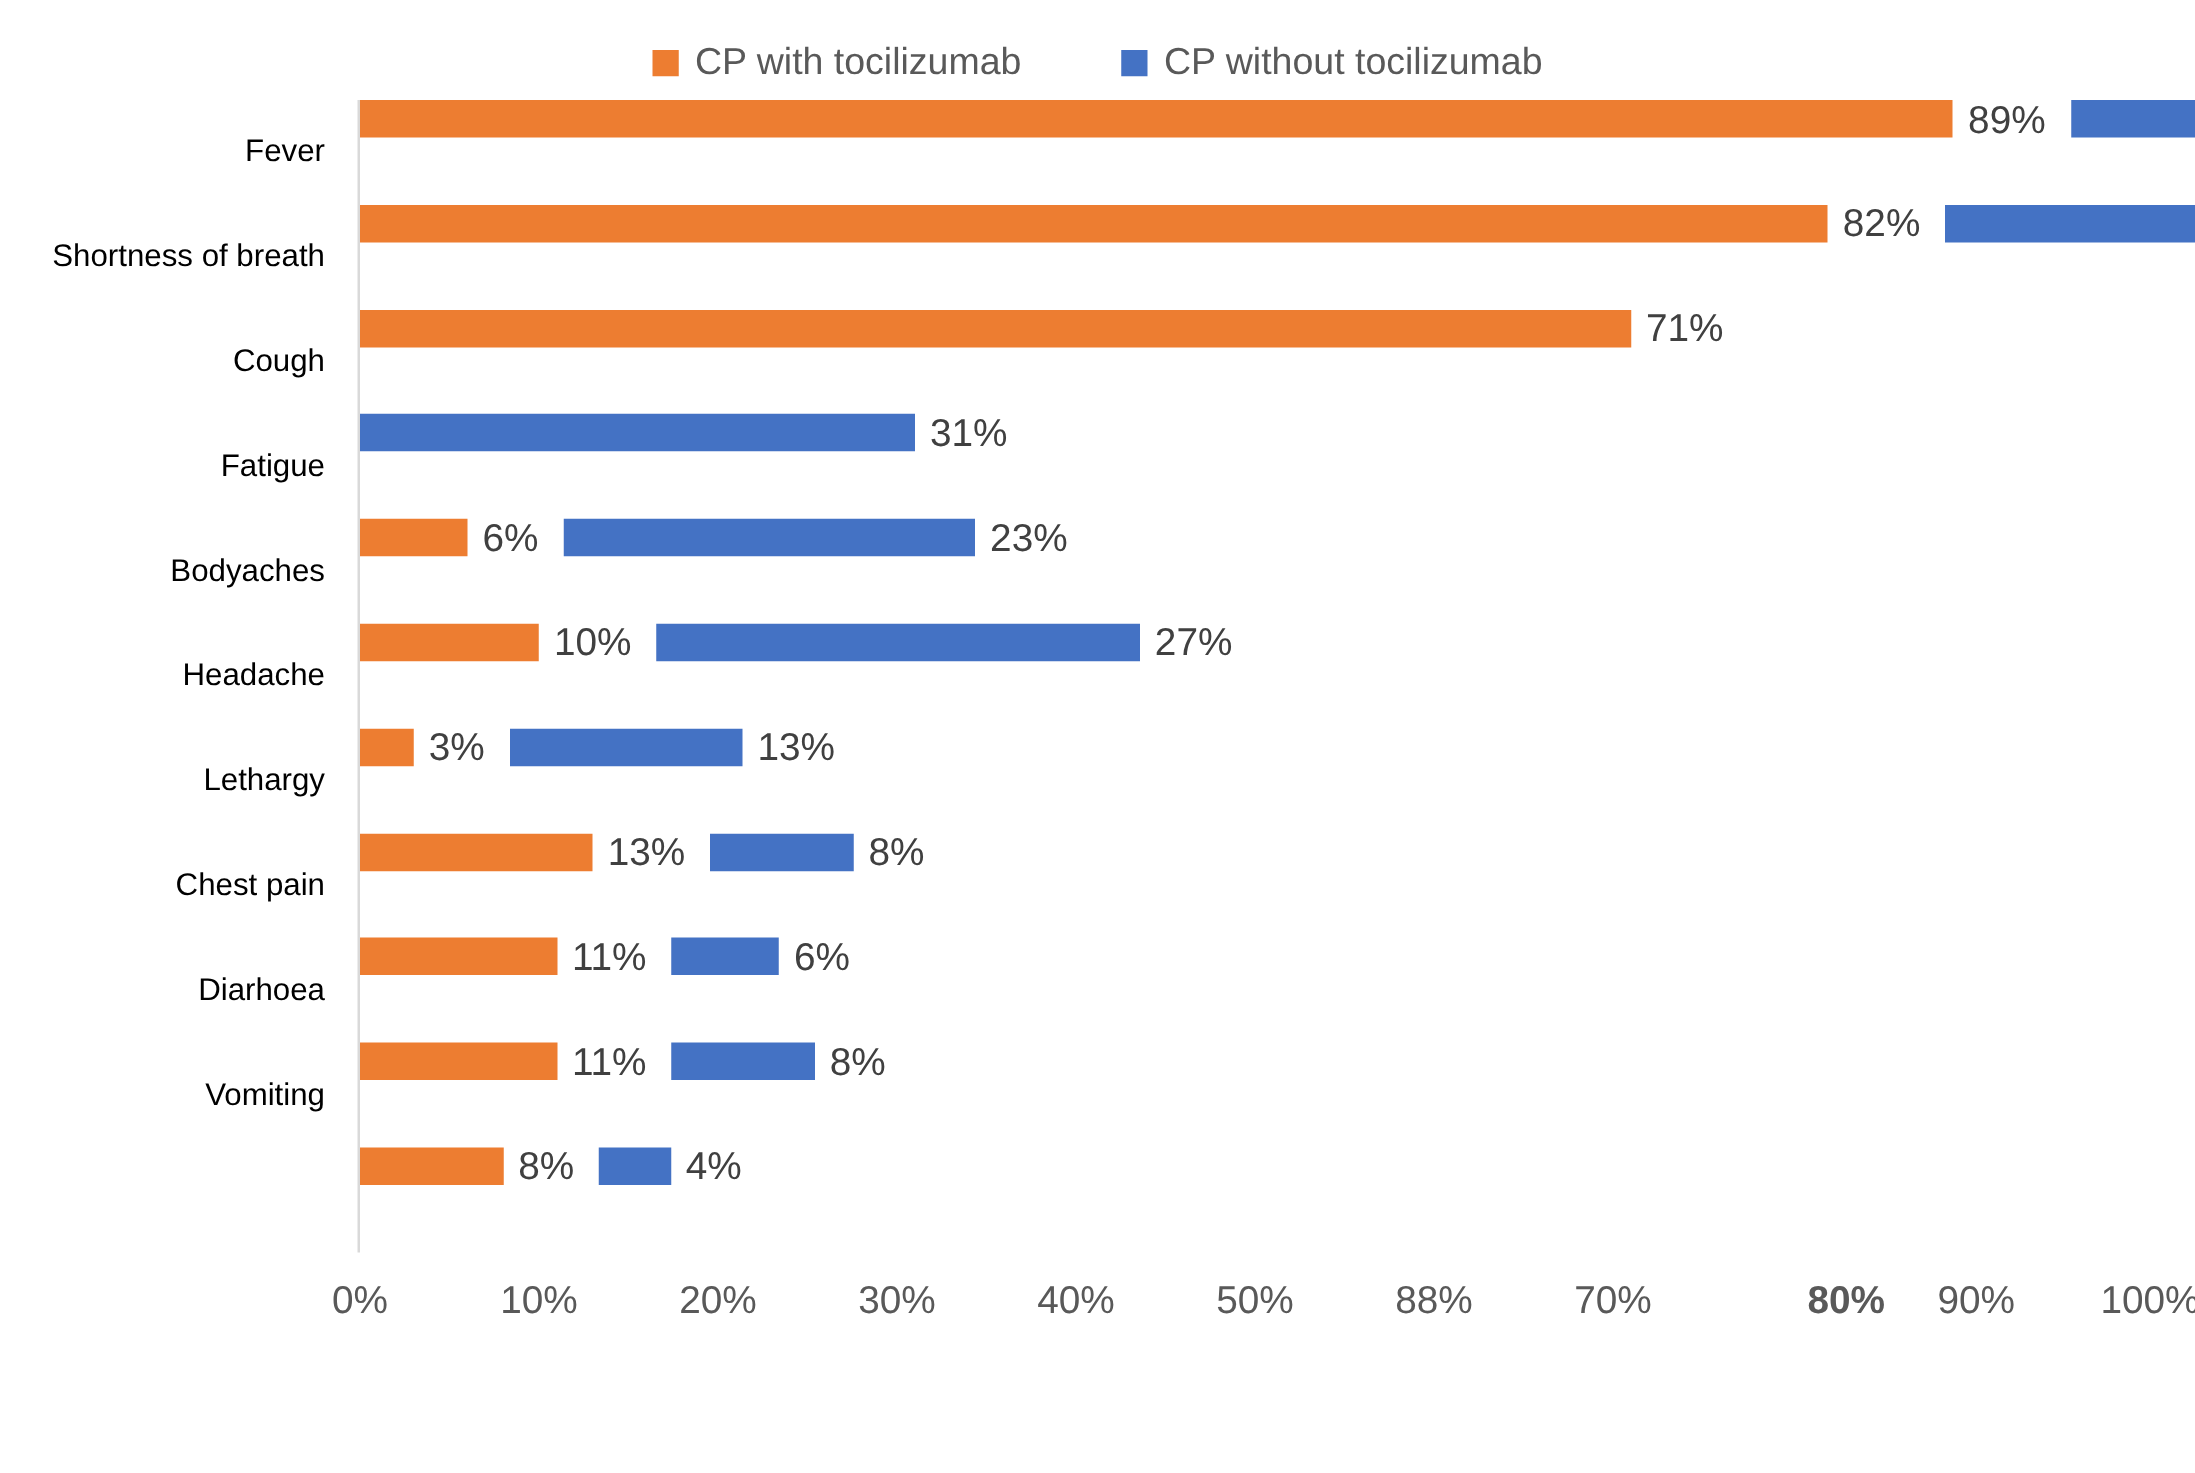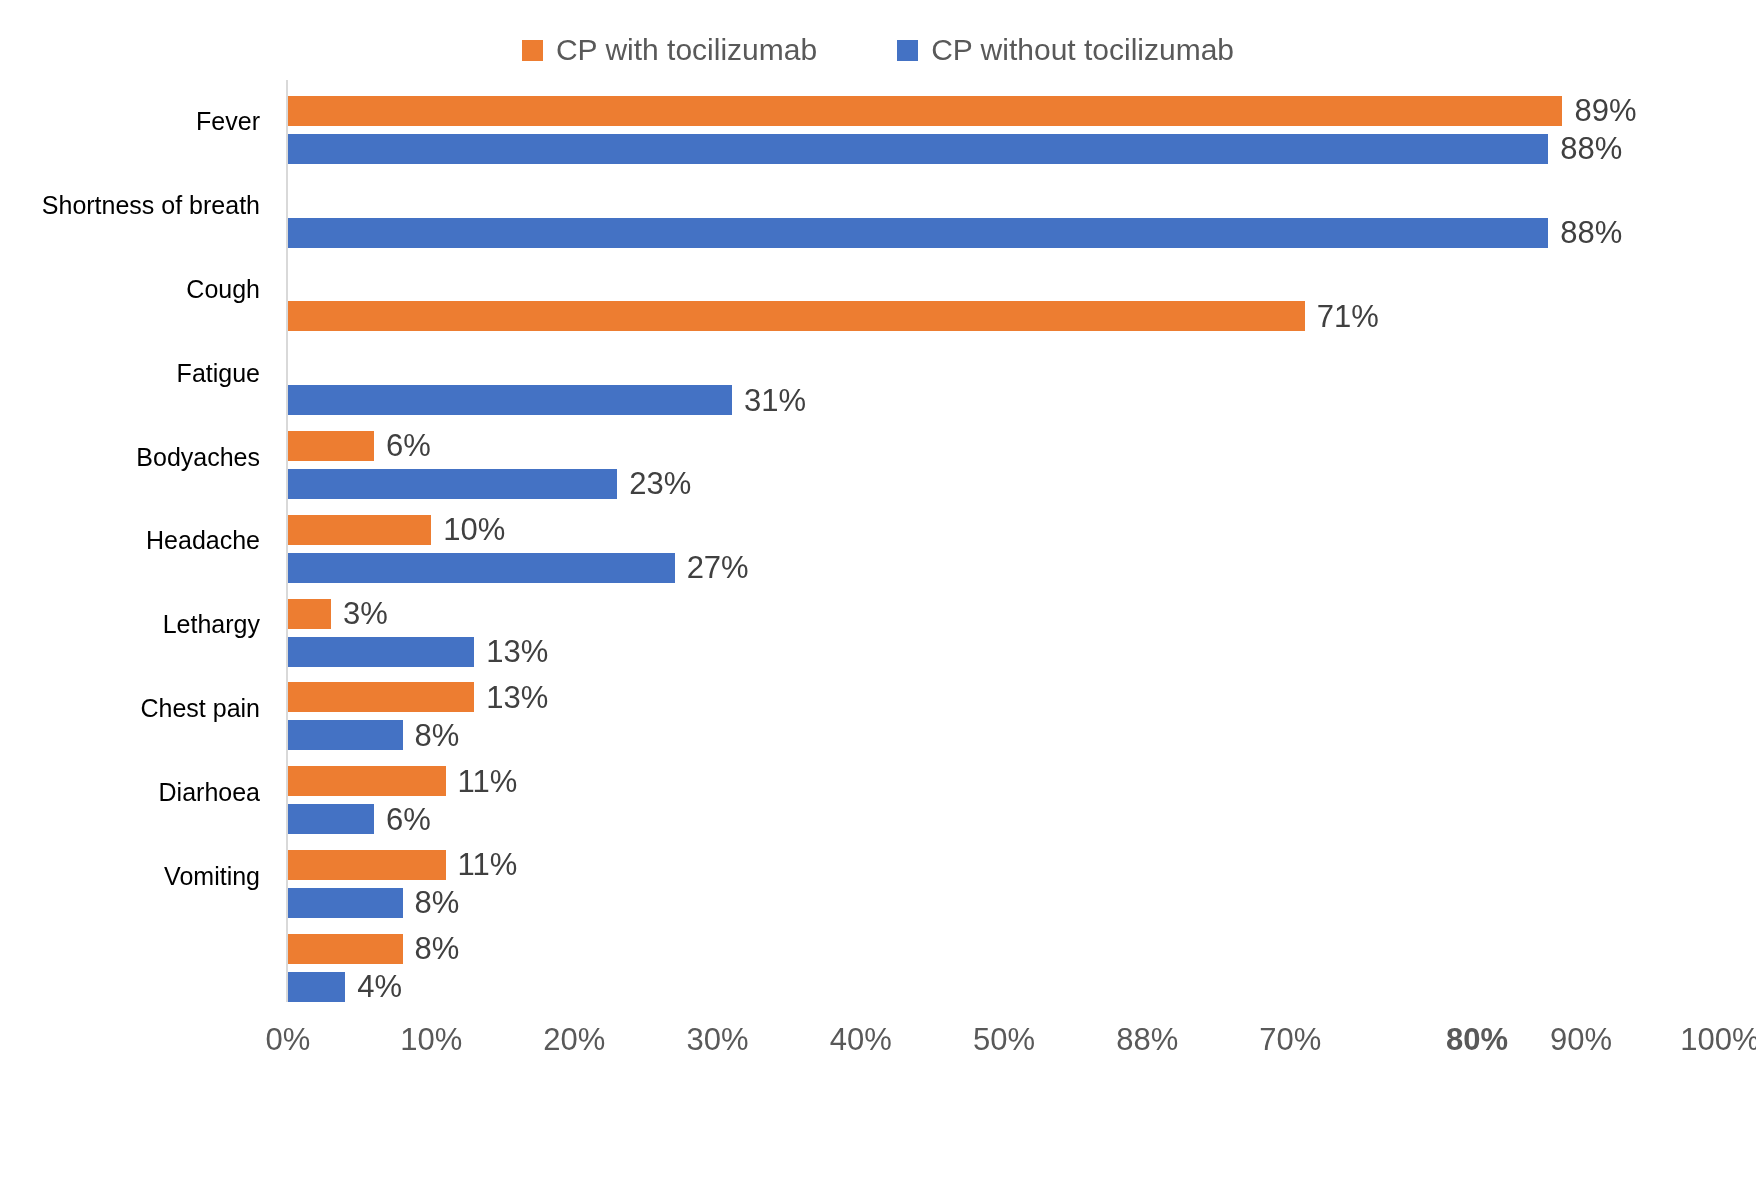--- a/index.html
+++ b/index.html
@@ -28,22 +28,22 @@
     width:1432px;height:922px;
   }
   #axis-line{
     position:absolute;left:-2px;top:0;width:2px;height:922px;
     background:#d9d9d9;
   }
   .group{
     position:relative;
     height:83.8px;
     box-sizing:border-box;
-    display:flex;flex-direction:column;justify-content:flex-end;
-    gap:8px;
+    display:flex;flex-direction:row;justify-content:flex-start;
+    gap:20px;
   }
   .bar-row{position:relative;height:30px;display:flex;align-items:center;}
   .bar{height:30px;display:block;}
   .bar.orange{background:#ED7D31;}
   .bar.blue{background:#4472C4;}
   .bar-value{
     font-size:31px;color:#404040;margin-left:12px;white-space:nowrap;line-height:1;
     font-family:"Liberation Sans", sans-serif;
   }
 
@@ -104,20 +104,24 @@
         <div class="bar-row">
           <div class="bar orange" title="Fever — CP with tocilizumab: 89%" style="width: 1274.48px;"></div>
           <span class="bar-value">89%</span>
         </div>
         <div class="bar-row">
           <div class="bar blue" title="Fever — CP without tocilizumab: 88%" style="width: 1260.16px;"></div>
           <span class="bar-value">88%</span>
         </div>
       </div>
       <div class="group">
+        <div class="bar-row">
+          <div class="bar orange" title="Shortness of breath — CP with tocilizumab: 82%" style="width: 1174.24px;"></div>
+          <span class="bar-value">82%</span>
+        </div>
         <div class="bar-row">
           <div class="bar blue" title="Shortness of breath — CP without tocilizumab: 88%" style="width: 1260.16px;"></div>
           <span class="bar-value">88%</span>
         </div>
       </div>
       <div class="group">
         <div class="bar-row">
           <div class="bar orange" title="Cough — CP with tocilizumab: 71%" style="width: 1016.72px;"></div>
           <span class="bar-value">71%</span>
         </div>

